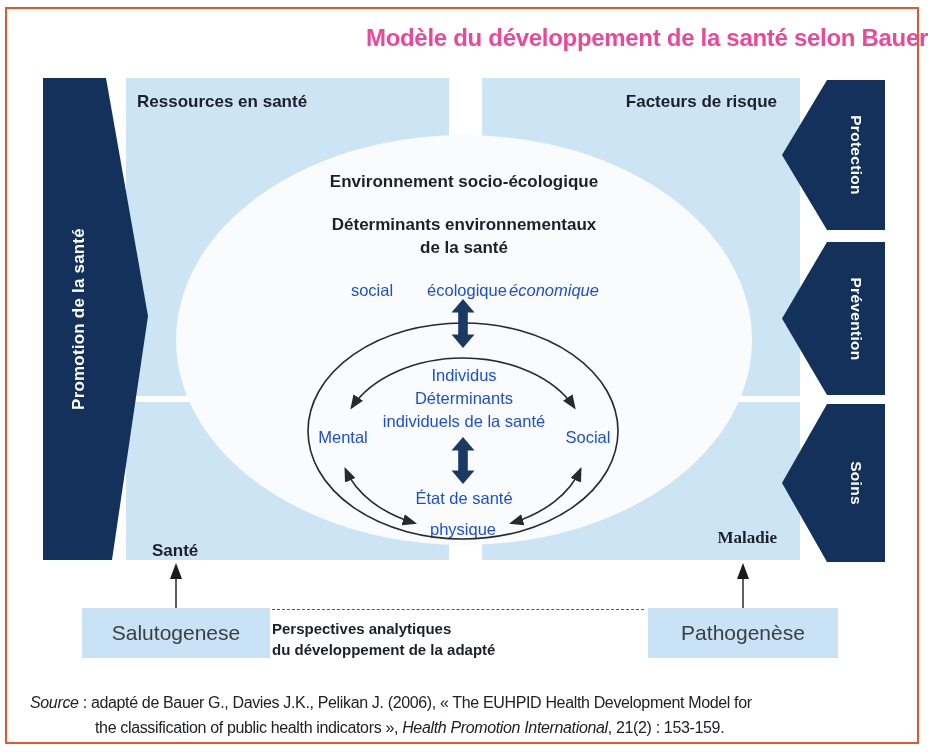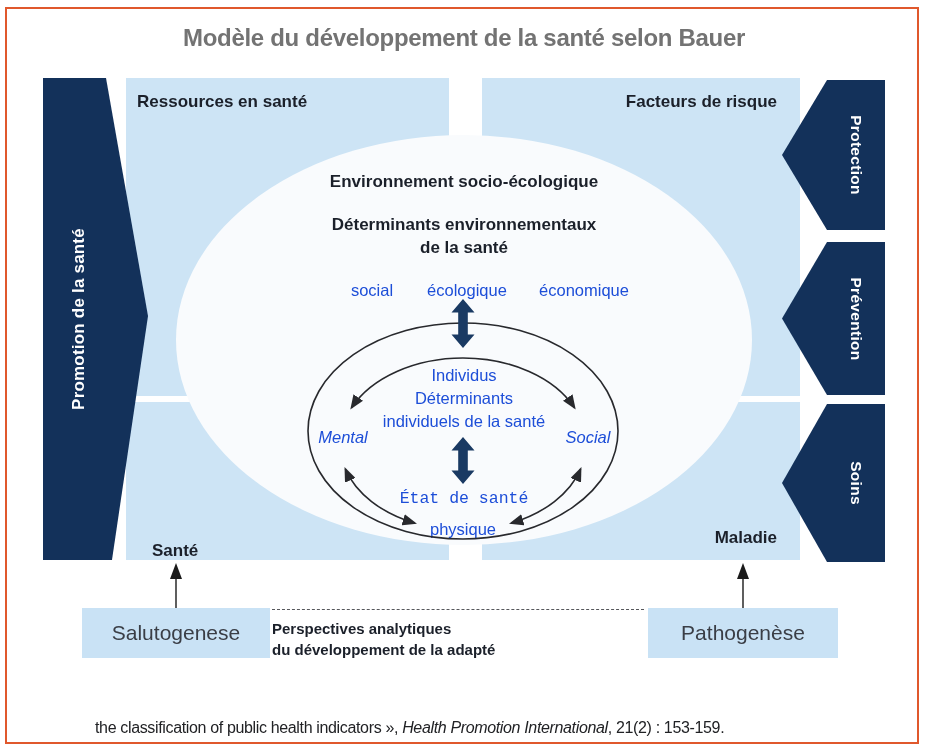--- a/index.html
+++ b/index.html
@@ -1,21 +1,21 @@
 <!DOCTYPE html>
 <html><head>
 <meta charset="utf-8">
 <style>
   html,body{margin:0;padding:0;background:#ffffff;}
   .page{position:relative;width:928px;height:752px;background:#ffffff;
         font-family:"Liberation Sans",sans-serif;overflow:hidden;}
   .frame{position:absolute;left:5px;top:7px;width:914px;height:737px;
          border:2px solid #e0582c;box-sizing:border-box;}
-  .title{position:absolute;left:0;top:24px;width:928px;text-align:center;
-         font-size:24px;font-weight:bold;color:#737373;letter-spacing:-0.3px;}
+  .title{position:absolute;left:0;top:24px;width:928px;text-align:right;
+         font-size:24px;font-weight:bold;color:#ec4899;letter-spacing:-0.3px;}
   .quad{position:absolute;background:#cde4f5;}
   .q-tl{left:126px;top:78px;width:323px;height:318px;}
   .q-tr{left:482px;top:78px;width:318px;height:318px;}
   .q-bl{left:126px;top:402px;width:323px;height:158px;}
   .q-br{left:482px;top:402px;width:318px;height:158px;}
   .banner{position:absolute;left:43px;top:78px;width:105px;height:482px;background:#13315a;
           clip-path:polygon(0% 0%,60% 0%,100% 49.4%,65.7% 100%,0% 100%);}
   .banner-label{position:absolute;left:36px;top:50%;transform:translate(-50%,-50%) rotate(-90deg);
           color:#ffffff;font-weight:bold;font-size:17px;white-space:nowrap;letter-spacing:0.2px;}
   .rarrow{position:absolute;left:782px;width:103px;background:#13315a;
@@ -24,25 +24,25 @@
   .ra-2{top:242px;height:153px;}
   .ra-3{top:404px;height:158px;}
   .rarrow-label{position:absolute;left:72%;top:50%;transform:translate(-50%,-50%) rotate(90deg);
           color:#ffffff;font-weight:bold;font-size:15.5px;white-space:nowrap;letter-spacing:0.3px;}
   .big-ellipse{position:absolute;left:176px;top:135px;width:576px;height:410px;
           border-radius:50%;background:#f9fbfd;}
   .qlabel{position:absolute;font-size:17px;font-weight:bold;color:#1b202a;white-space:nowrap;}
   .l-ressources{left:137px;top:92px;}
   .l-facteurs{right:151px;top:92px;}
   .l-sante{left:152px;top:541px;}
-  .l-maladie{right:151px;top:528px;}
+  .l-maladie{right:151px;top:528px;font-family:Liberation Serif, serif;}
   .etext{position:absolute;white-space:nowrap;color:#1d4ed8;font-size:16.5px;}
   .ebold{font-weight:bold;color:#1b202a;font-size:17px;}
   .cx{transform:translateX(-50%);}
-  .cc{transform:translate(-50%,-50%);font-style:italic;}
+  .cc{transform:translate(-50%,-50%);}
   .center-row{position:absolute;left:176px;width:576px;text-align:center;white-space:nowrap;}
   svg.overlay{position:absolute;left:0;top:0;width:928px;height:752px;pointer-events:none;}
   .bbox{position:absolute;top:608px;height:50px;background:#c9e2f5;color:#3a3e46;
         font-size:21px;text-align:center;line-height:50px;}
   .b-salu{left:82px;width:188px;}
   .b-path{left:648px;width:190px;}
   .dash{position:absolute;left:272px;top:609px;width:372px;border-top:1.5px dashed #56575b;}
   .persp{position:absolute;left:272px;top:618px;width:372px;
          font-size:15px;font-weight:bold;color:#1b202a;line-height:21px;}
   .source{position:absolute;color:#212225;font-size:16px;letter-spacing:-0.35px;white-space:nowrap;}
@@ -83,28 +83,28 @@
   <div class="qlabel l-ressources">Ressources en santé</div>
   <div class="qlabel l-sante">Santé</div>
   <div class="qlabel l-maladie">Maladie</div>
 
   <div class="center-row ebold" style="top:215px;">Déterminants environnementaux</div>
   <div class="center-row ebold" style="top:172px;">Environnement socio-écologique</div>
   <div class="center-row ebold" style="top:238px;">de la santé</div>
 
   <span class="etext cx" style="left:372px;top:281px;">social</span>
   <span class="etext cx" style="left:467px;top:281px;">écologique</span>
-  <span class="etext cx" style="left:584px;top:281px;">économique</span>
+  <span class="etext cx" style="left:554px;top:281px;font-style:italic;">économique</span>
 
   <span class="etext cx" style="left:464px;top:366px;">Individus</span>
   <span class="etext cx" style="left:464px;top:389px;text-align:center;">Déterminants</span>
   <span class="etext cx" style="left:464px;top:412px;">individuels de la santé</span>
   <span class="etext cc" style="left:343px;top:437px;">Mental</span>
   <span class="etext cc" style="left:588px;top:437px;">Social</span>
-  <span class="etext cx" style="left:464px;top:489px;font-family:Liberation Mono, monospace;">État de santé</span>
+  <span class="etext cx" style="left:464px;top:489px;">État de santé</span>
   <span class="etext cx" style="left:463px;top:520px;">physique</span>
 
   <svg class="overlay" viewBox="0 0 928 752" xmlns="http://www.w3.org/2000/svg">
     <defs>
       <marker id="ah" viewBox="0 0 10 8" markerWidth="9" markerHeight="7.2" refX="8.5" refY="4" orient="auto" markerUnits="strokeWidth">
         <path d="M0 0 L10 4 L0 8 z" fill="#28292d"></path>
       </marker>
       <marker id="ahs" viewBox="0 0 10 8" markerWidth="9" markerHeight="7.2" refX="8.5" refY="4" orient="auto-start-reverse" markerUnits="strokeWidth">
         <path d="M0 0 L10 4 L0 8 z" fill="#28292d"></path>
       </marker>
@@ -130,16 +130,19 @@
   </svg>
 
   <div class="bbox b-path">Pathogenèse</div>
   <div class="bbox b-salu">Salutogenese</div>
   <div class="dash"></div>
   <div class="persp">
     <div>Perspectives analytiques</div>
     <div>du développement de la adapté</div>
   </div>
 
+  <div class="source src1">
+    <span class="it">Source</span><span> : adapté de Bauer G., Davies J.K., Pelikan J. (2006), « The EUHPID Health Development Model for</span>
+  </div>
   <div class="source src2">
     <span>the classification of public health indicators », </span><span class="it">Health Promotion International</span><span>, 21(2) : 153-159.</span>
   </div>
 </div>
 
 </body></html>

